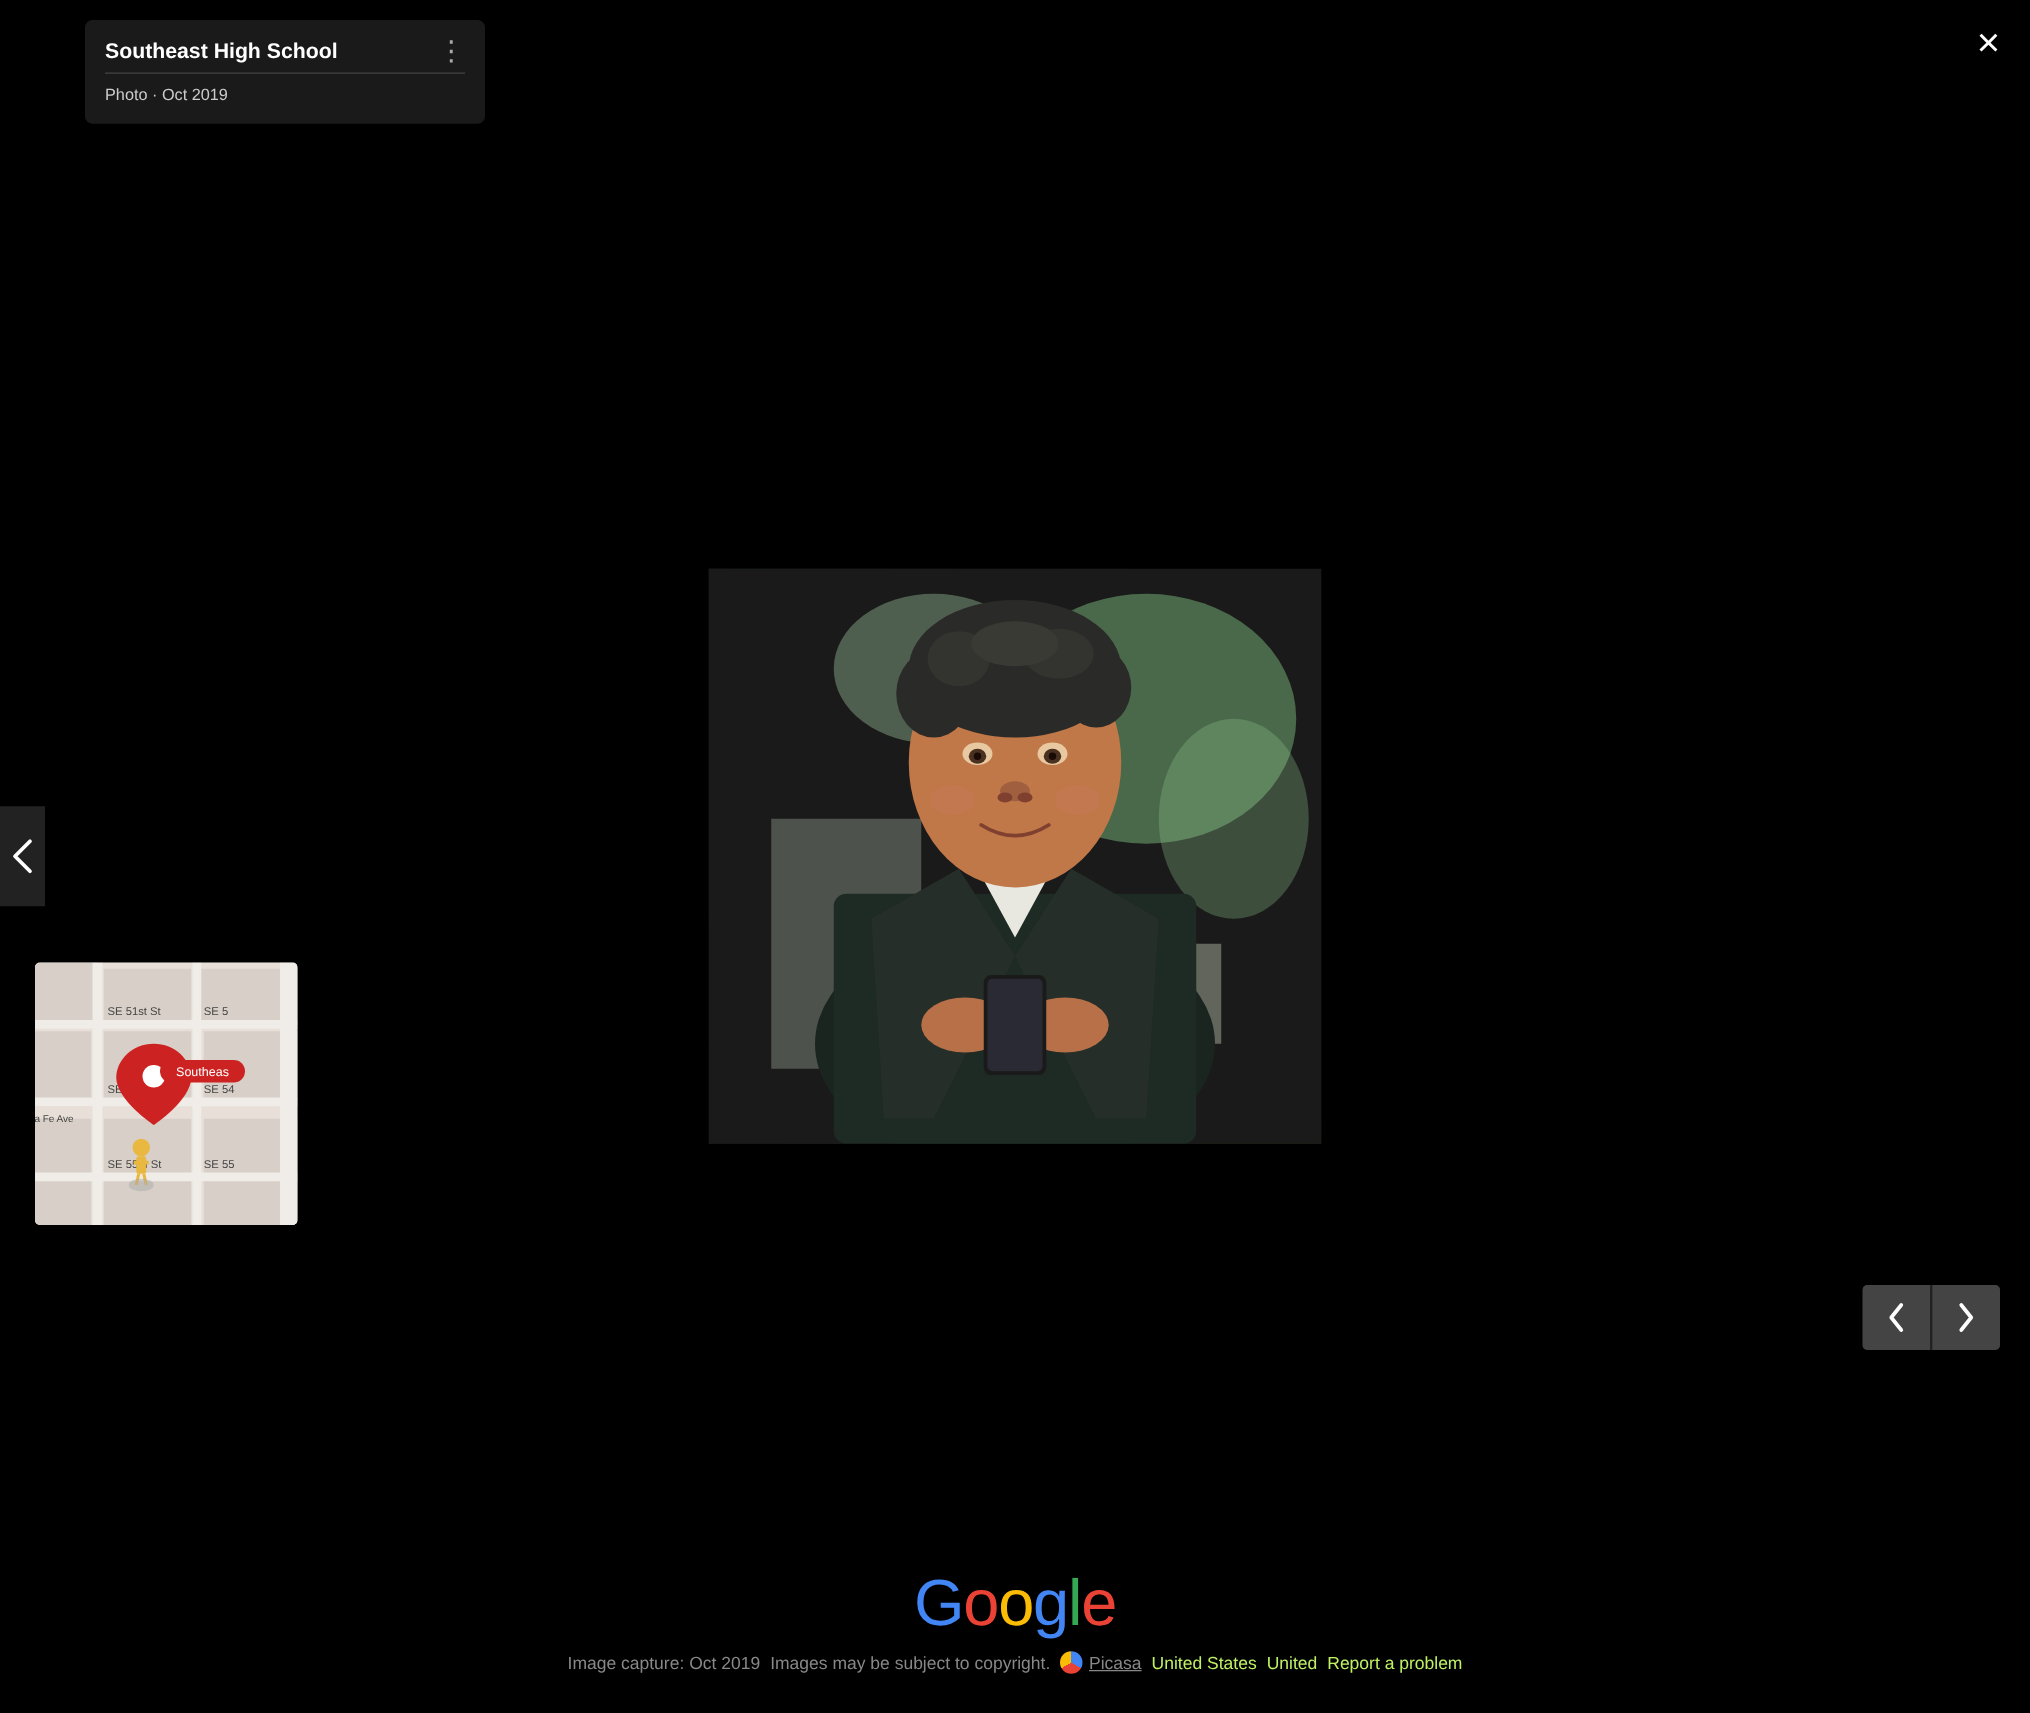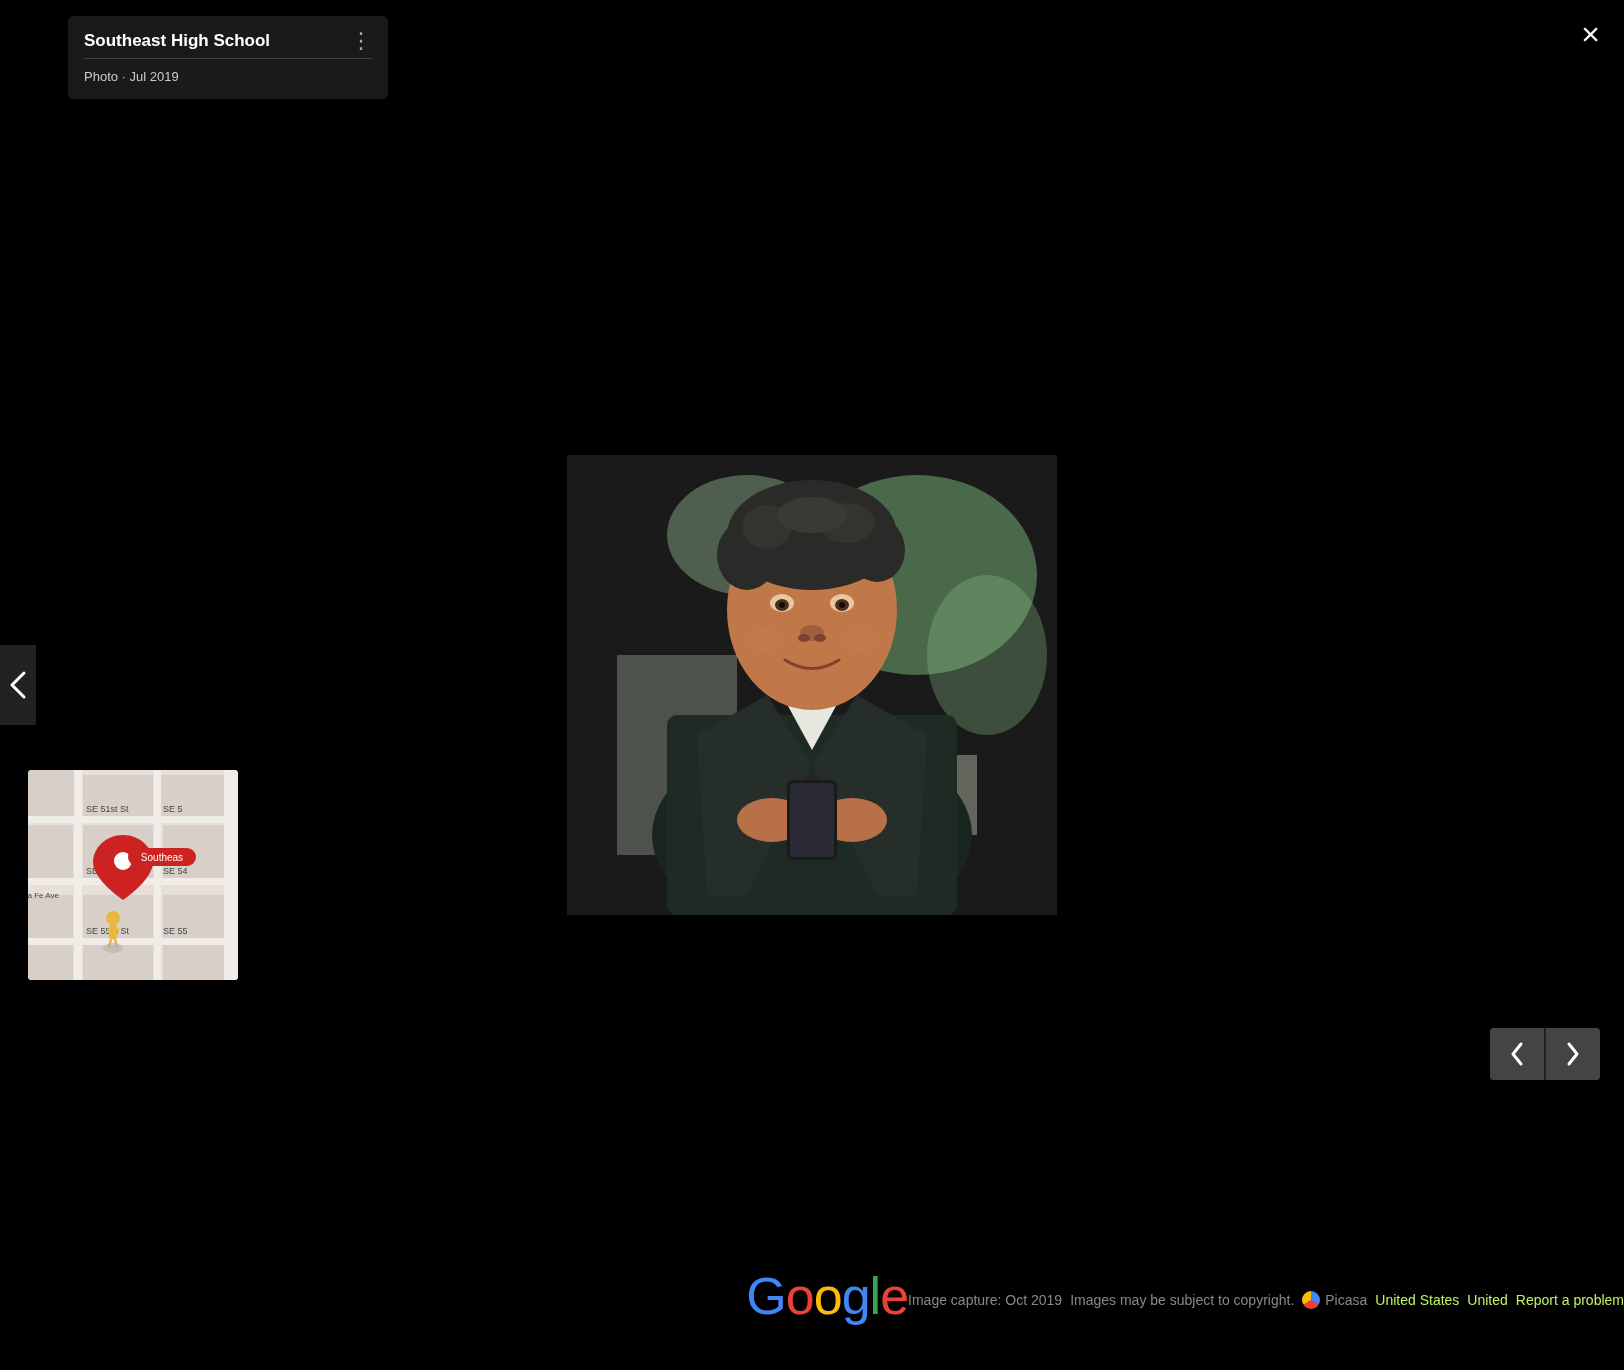--- a/index.html
+++ b/index.html
@@ -150,21 +150,21 @@
 
     
     .footer {
       position: absolute;
       bottom: 0;
       left: 0;
       right: 0;
       height: 110px;
       background: #000;
       display: flex;
-      flex-direction: row;
+      flex-direction: column;
       align-items: center;
       justify-content: flex-end;
       padding-bottom: 31px;
       text-align: right;
     }
     .footer-google {
       font-size: 52px;
       color: #fff;
       font-family: 'Arial', sans-serif;
       letter-spacing: -1px;
@@ -183,20 +183,21 @@
       gap: 8px;
       font-size: 14px;
       color: #888;
       flex-wrap: nowrap;
     }
     .footer-meta .footer-picasa {
       display: flex;
       align-items: center;
       gap: 5px;
       color: #888;
+      text-decoration: underline;
     }
     .footer-meta .picasa-circle {
       width: 18px;
       height: 18px;
       border-radius: 50%;
       background: conic-gradient(#4285F4 0deg 120deg, #EA4335 120deg 240deg, #FBBC05 240deg 360deg);
       display: inline-block;
     }
     .footer-meta a, .footer-meta span.link {
       color: #bef264;
@@ -241,21 +242,21 @@
     <polyline points="15,3 3,15 15,27" stroke="#fff" stroke-width="3" fill="none" stroke-linecap="round" stroke-linejoin="round"></polyline>
   </svg>
 </div>
 
 <div class="info-card">
   <div class="info-card-header">
     <span class="info-card-title">Southeast High School</span>
     <span class="info-card-menu">⋮</span>
   </div>
   <hr class="info-card-divider">
-  <span class="info-card-date">Photo · Jul 2019</span>
+  <span class="info-card-date">Photo · Oct 2019</span>
 </div>
 
 <button class="close-btn">×</button>
 
 <div class="main-image-container">
   <div class="main-image-placeholder">
     <svg class="potato-man-svg" viewBox="0 0 490 460" xmlns="http://www.w3.org/2000/svg">
 
       <rect width="490" height="460" fill="#1a1a1a"></rect>
 

